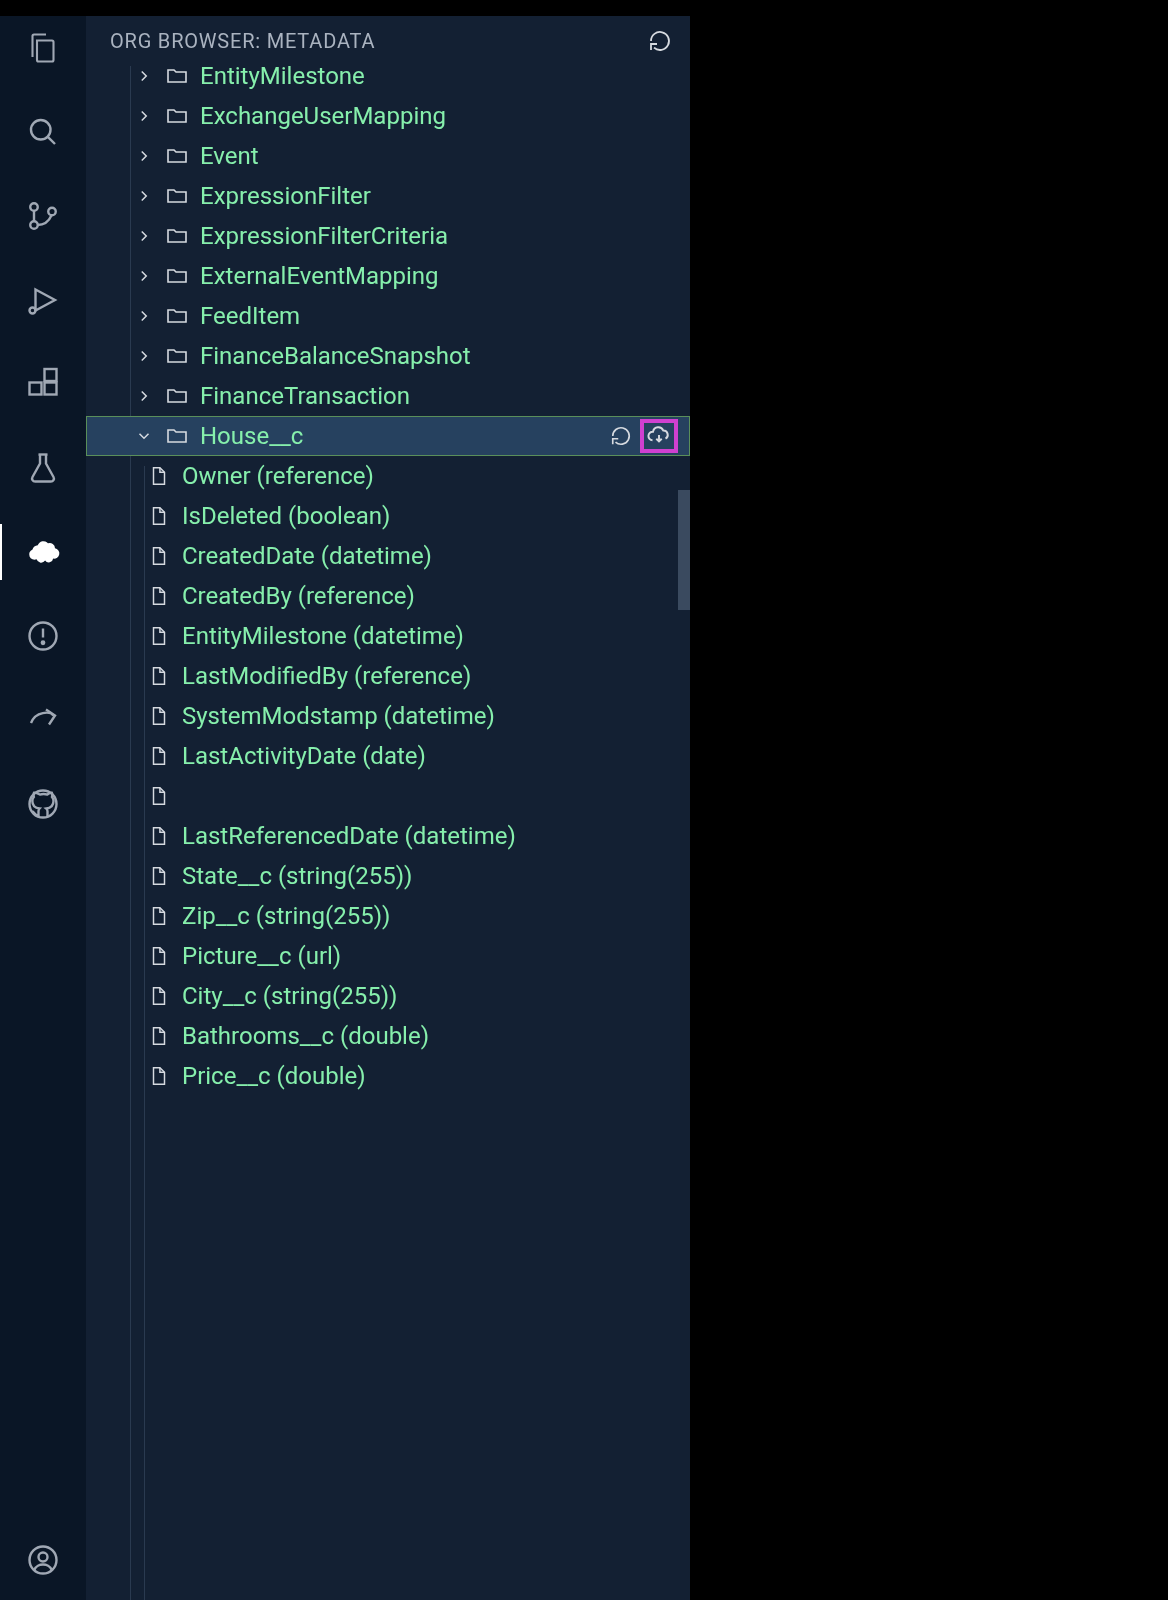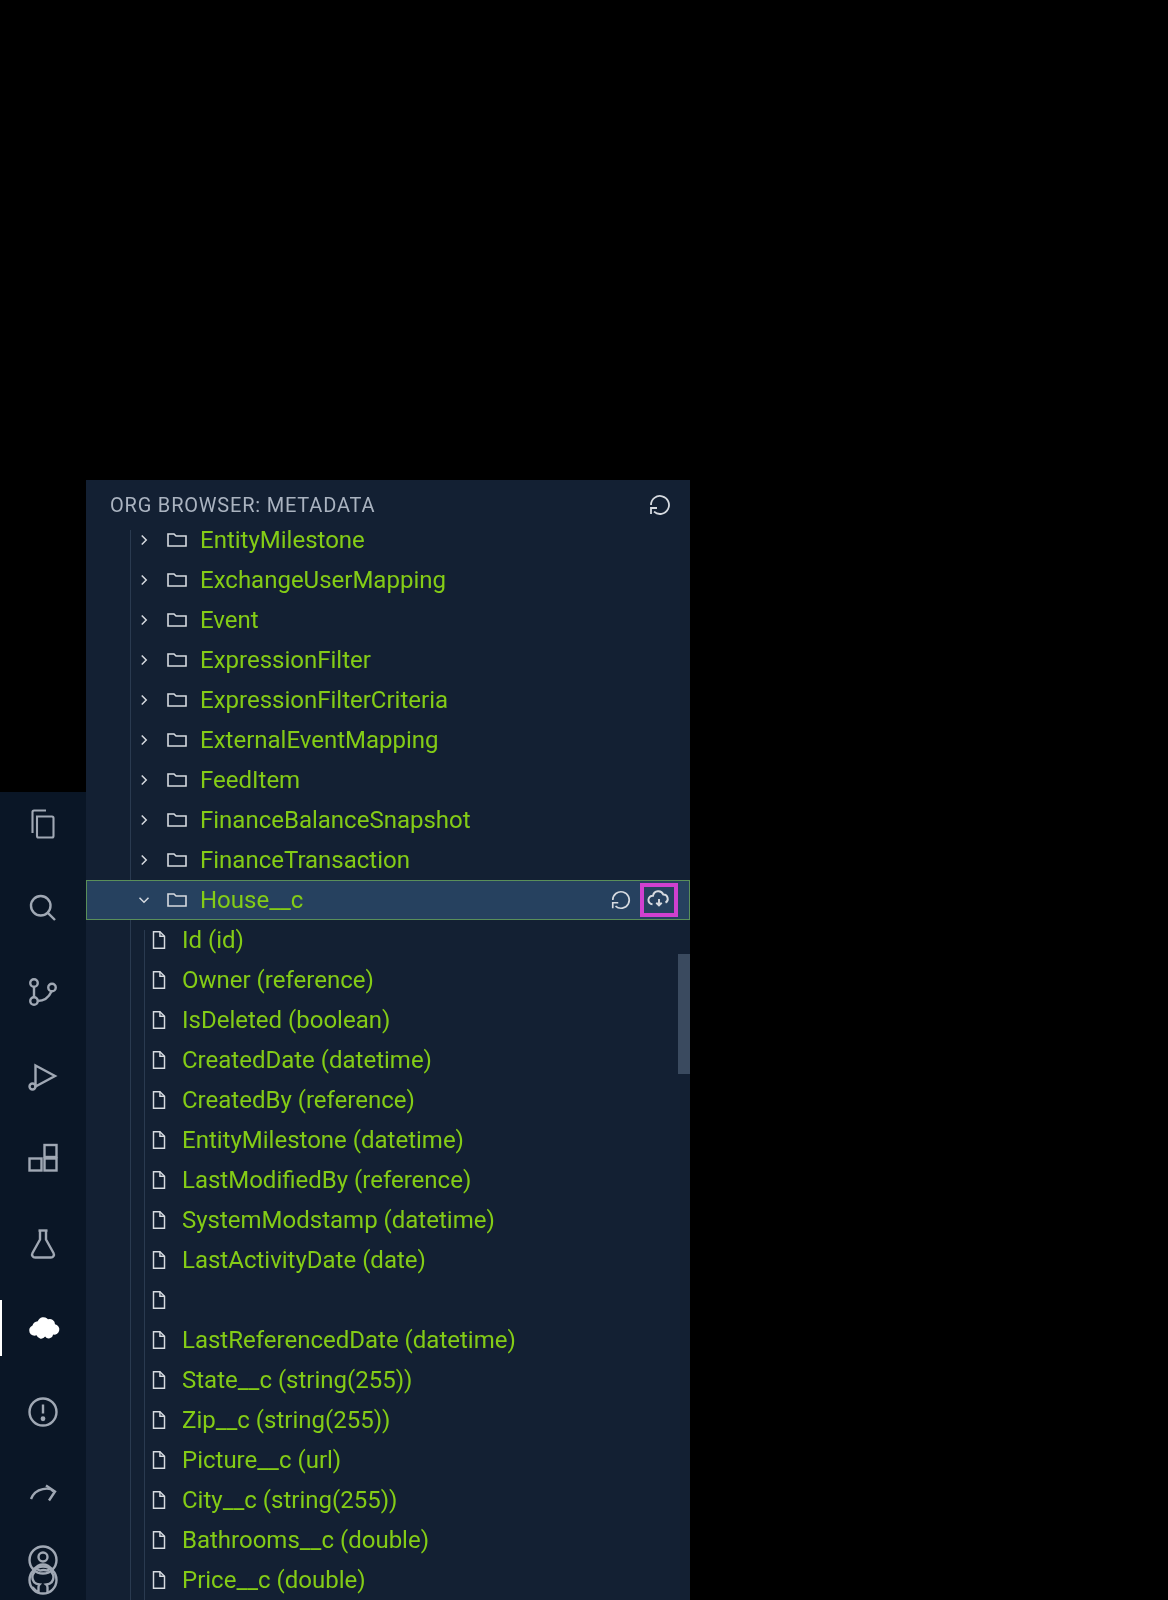--- a/index.html
+++ b/index.html
@@ -9,21 +9,20 @@
     background: #000;
     font-family: -apple-system, BlinkMacSystemFont, "Segoe UI", Roboto, sans-serif;
     overflow: hidden;
   }
   .app {
     display: flex;
     width: 100%;
     height: 100%;
     background: #000;
     padding-top: 16px;
-    align-items: flex-end;
   }
   .activity-bar {
     width: 86px;
     background: #0a1626;
     display: flex;
     flex-direction: column;
     align-items: center;
     padding-top: 12px;
     gap: 44px;
     flex-shrink: 0;
@@ -102,21 +101,21 @@
   }
   .tree-row .icon {
     width: 26px;
     display: flex;
     align-items: center;
     justify-content: center;
     color: #d6dae0;
   }
   .tree-row .label {
     white-space: nowrap;
-    color: #84cc16;
+    color: #86efac;
   }
   .tree-row.selected {
     background: #26415f;
     outline: 1px solid #5a8f5a;
     outline-offset: -1px;
   }
   .row-actions {
     position: absolute;
     right: 12px;
     display: flex;
@@ -407,29 +406,20 @@
         </span>
       </div>
 
       <div class="tree-row leaf">
           <span class="icon">
             <svg width="22" height="22" viewBox="0 0 24 24" fill="none" stroke="currentColor" stroke-width="1.6">
               <path d="M13 3H6v18h12V8z"></path>
               <path d="M13 3v5h5"></path>
             </svg>
           </span>
-          <span class="label">Id (id)</span>
-        </div>
-      <div class="tree-row leaf">
-          <span class="icon">
-            <svg width="22" height="22" viewBox="0 0 24 24" fill="none" stroke="currentColor" stroke-width="1.6">
-              <path d="M13 3H6v18h12V8z"></path>
-              <path d="M13 3v5h5"></path>
-            </svg>
-          </span>
           <span class="label">Owner (reference)</span>
         </div>
       <div class="tree-row leaf">
           <span class="icon">
             <svg width="22" height="22" viewBox="0 0 24 24" fill="none" stroke="currentColor" stroke-width="1.6">
               <path d="M13 3H6v18h12V8z"></path>
               <path d="M13 3v5h5"></path>
             </svg>
           </span>
           <span class="label">IsDeleted (boolean)</span>

